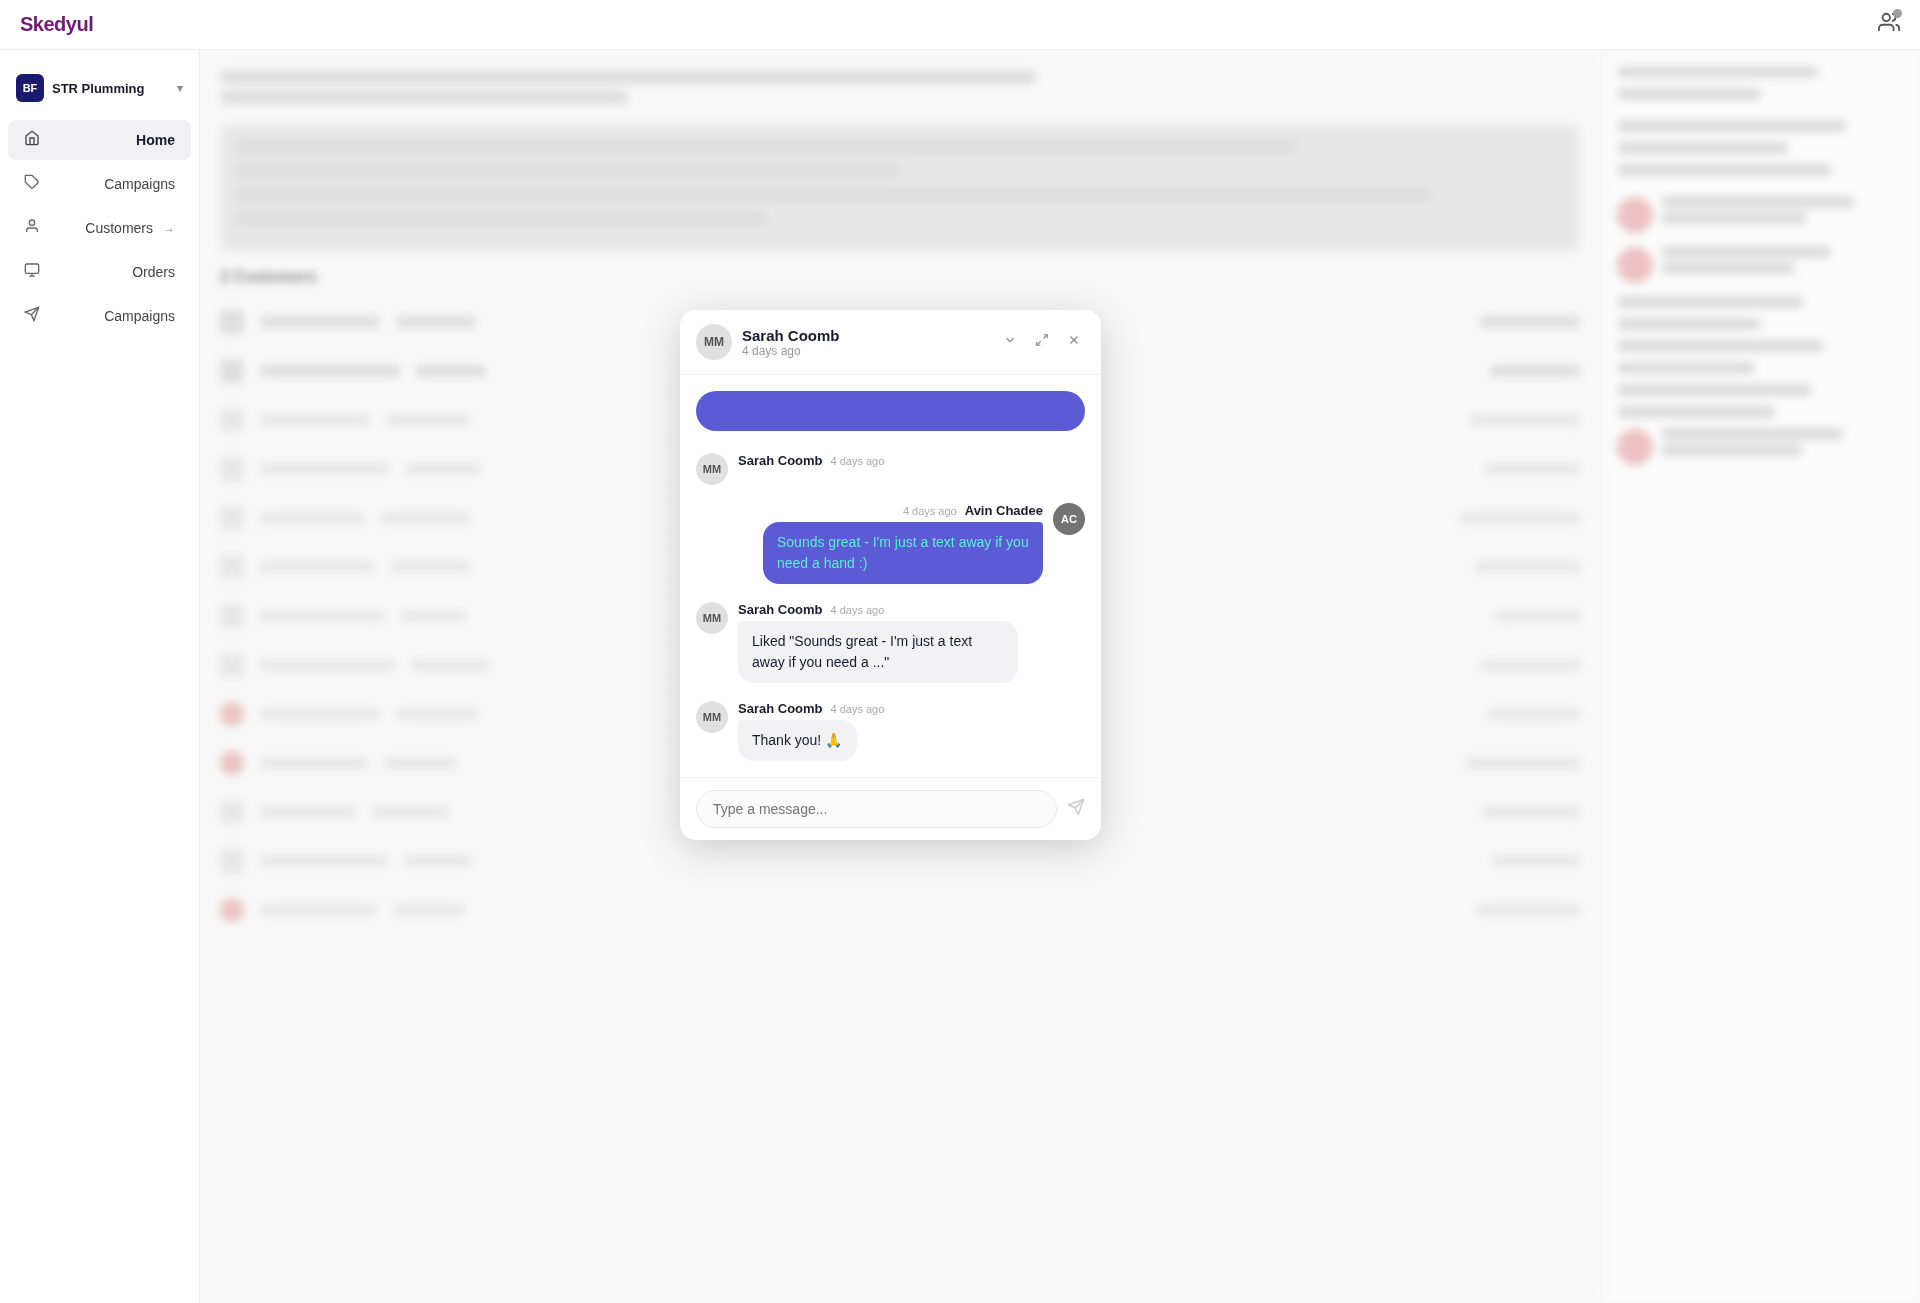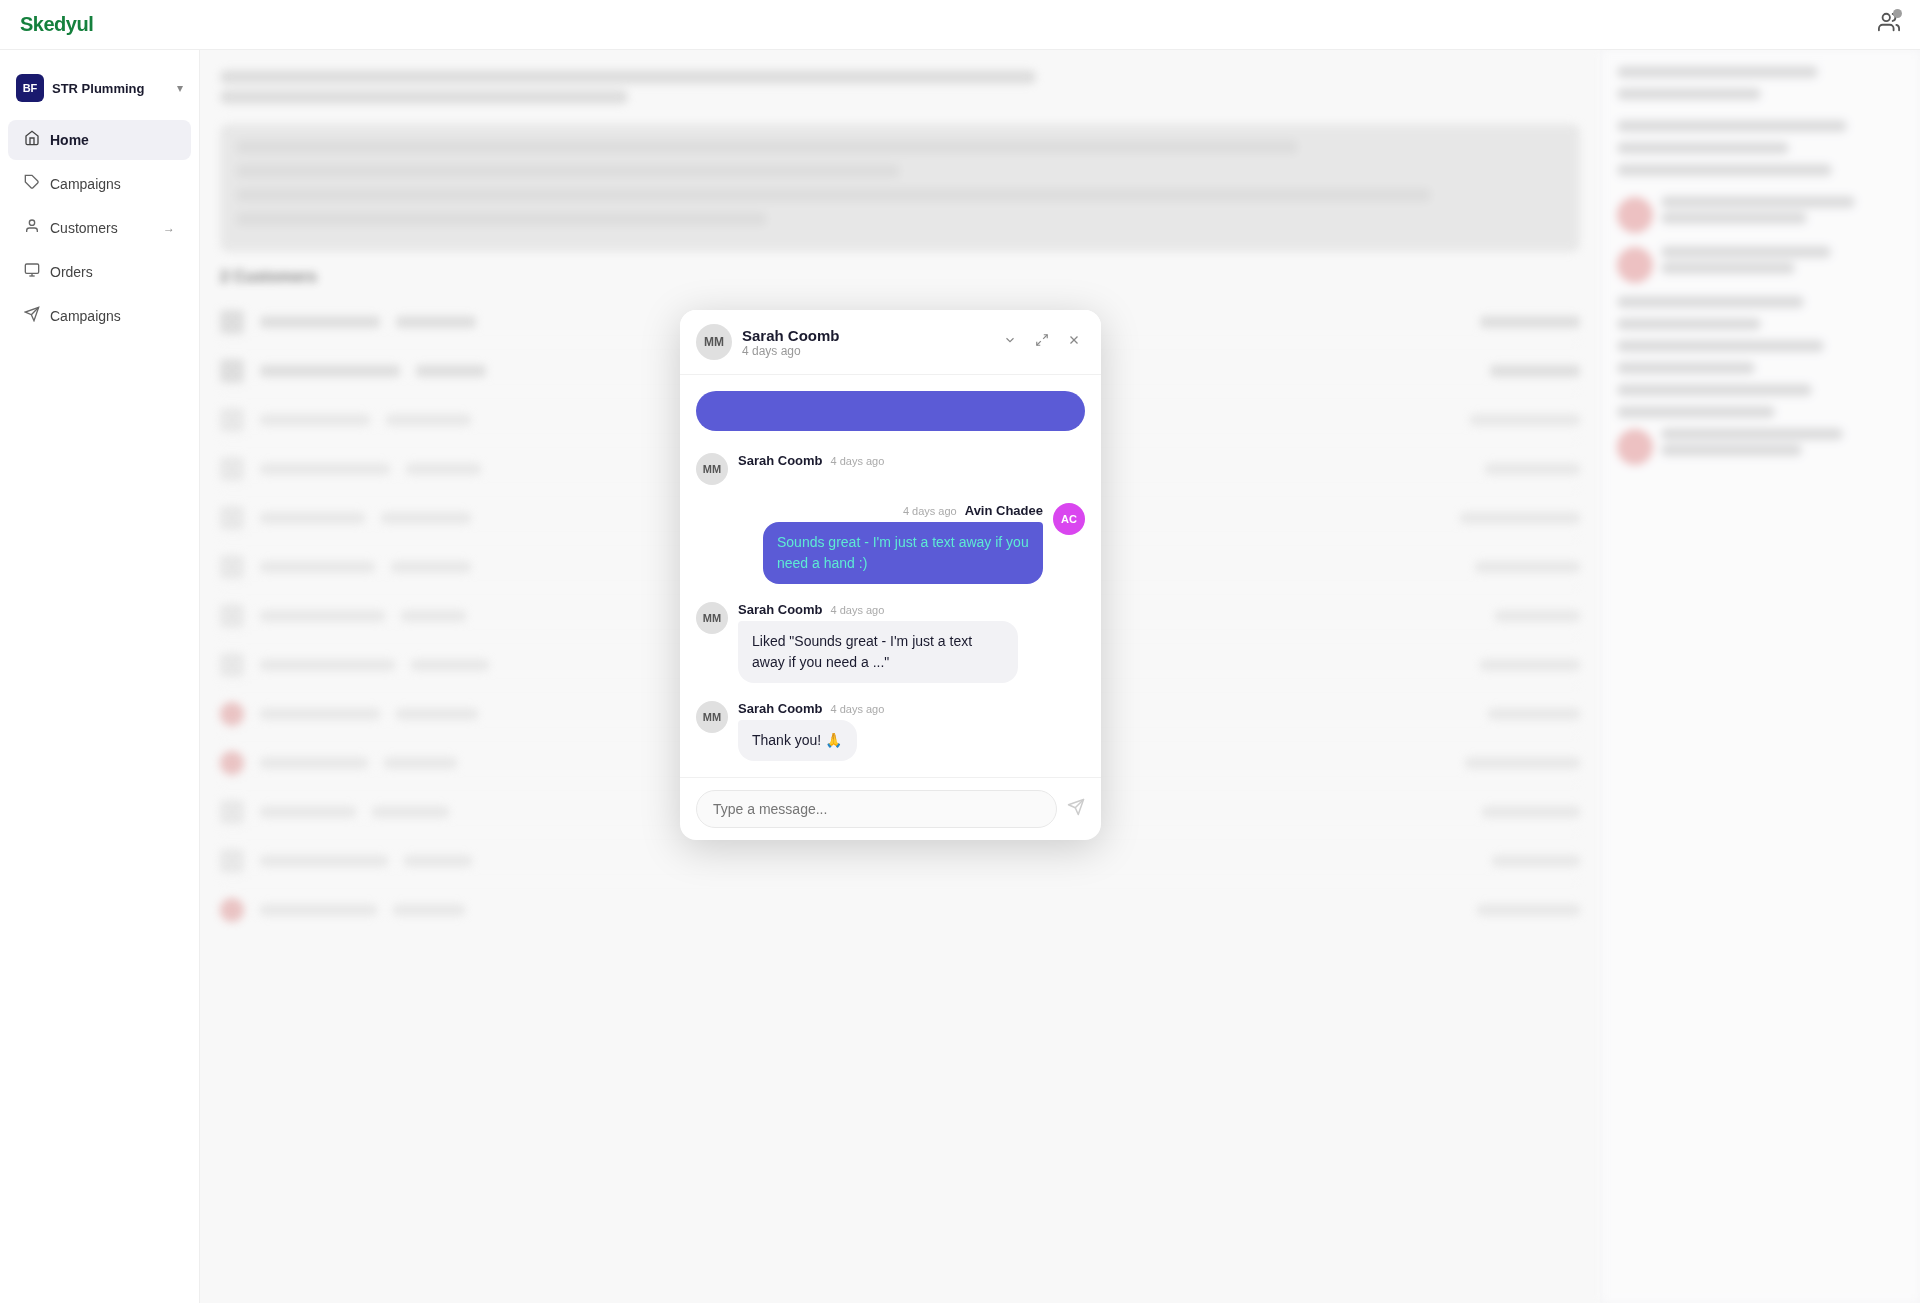--- a/index.html
+++ b/index.html
@@ -1,35 +1,35 @@
 <!DOCTYPE html>
 <html><head>
   <meta charset="utf-8">
   <style>
     * { box-sizing: border-box; margin: 0; padding: 0; }
     body { font-family: -apple-system, BlinkMacSystemFont, 'Segoe UI', sans-serif; background: #f5f5f7; display: flex; flex-direction: column; height: 100vh; overflow: hidden; }
 
     
     .topbar { height: 50px; background: #fff; display: flex; align-items: center; justify-content: space-between; padding: 0 20px; border-bottom: 1px solid #eee; position: fixed; top: 0; left: 0; right: 0; z-index: 100; }
-    .topbar-logo { font-weight: 700; font-size: 20px; color: #15803d; letter-spacing: -0.5px; }
+    .topbar-logo { font-weight: 700; font-size: 20px; color: #701a75; letter-spacing: -0.5px; }
     .topbar-icons { display: flex; align-items: center; gap: 10px; }
     .topbar-icon-btn { background: none; border: none; cursor: pointer; position: relative; color: #555; font-size: 18px; }
     .notification-dot { width: 9px; height: 9px; background: #9e9e9e; border-radius: 50%; position: absolute; top: -2px; right: -2px; }
 
     
     .app-container { display: flex; margin-top: 50px; height: calc(100vh - 50px); }
 
     
     .sidebar { width: 200px; background: #fff; border-right: 1px solid #eee; padding: 16px 0; flex-shrink: 0; display: flex; flex-direction: column; }
     .workspace-selector { display: flex; align-items: center; gap: 8px; padding: 8px 16px; margin-bottom: 8px; cursor: pointer; }
     .workspace-avatar { width: 28px; height: 28px; background: #1a1a6e; border-radius: 6px; color: #fff; font-size: 11px; font-weight: 700; display: flex; align-items: center; justify-content: center; }
     .workspace-name { font-size: 13px; font-weight: 600; color: #1a1a2e; }
     .workspace-chevron { color: #888; font-size: 12px; margin-left: auto; }
 
-    .nav-item { display: flex; align-items: center; gap: 10px; padding: 10px 16px; cursor: pointer; border-radius: 8px; margin: 2px 8px; font-size: 14px; color: #444; transition: background 0.15s; }
+    .nav-item { display: flex; align-items: center; gap: 10px; padding: 10px 16px; cursor: pointer; border-radius: 8px; margin: 2px 8px; font-size: 14px; color: #444; transition: background 0.15s; text-align: right; }
     .nav-item.active { background: #f0f0f5; font-weight: 600; color: #1a1a2e; }
     .nav-item-icon { font-size: 16px; color: #666; }
     .nav-item-label { flex: 1; }
     .nav-item-arrow { margin-left: auto; font-size: 12px; color: #888; }
 
     
     .main-content { flex: 1; overflow-y: auto; position: relative; background: #f8f8f8; }
 
     
     .blurred-content { filter: blur(4px); opacity: 0.6; padding: 20px; }
@@ -50,21 +50,21 @@
     .chat-header-btn { background: none; border: none; cursor: pointer; color: #888; font-size: 16px; padding: 4px; border-radius: 4px; }
 
     
     .chat-messages { padding: 16px; display: flex; flex-direction: column; gap: 18px; background: #fff; max-height: 520px; overflow-y: auto; }
 
     
     .purple-bar { height: 40px; background: #5b5bd6; border-radius: 20px; margin-bottom: 4px; }
     .message-row { display: flex; align-items: flex-start; gap: 10px; }
 
     .msg-avatar { width: 32px; height: 32px; background: #e0e0e0; border-radius: 50%; display: flex; align-items: center; justify-content: center; font-size: 11px; font-weight: 700; color: #555; flex-shrink: 0; }
-    .msg-avatar.purple { background: #d946ef; color: #fff; }
+    .msg-avatar.purple { background: #737373; color: #fff; }
 
     .msg-content { flex: 1; }
     .msg-meta { display: flex; align-items: center; gap: 8px; margin-bottom: 4px; }
     .msg-meta.sent { flex-direction: row-reverse; }
     .msg-sender { font-size: 13px; font-weight: 600; color: #1a1a2e; }
     .msg-time { font-size: 11px; color: #aaa; }
 
     .msg-bubble { display: inline-block; padding: 10px 14px; border-radius: 16px; font-size: 14px; line-height: 1.5; max-width: 280px; }
     .msg-bubble.received { background: #f2f2f5; color: #1a1a2e; border-top-left-radius: 4px; }
     .msg-bubble.sent-purple { background: #5b5bd6; color: #5eead4; border-top-right-radius: 4px; }

